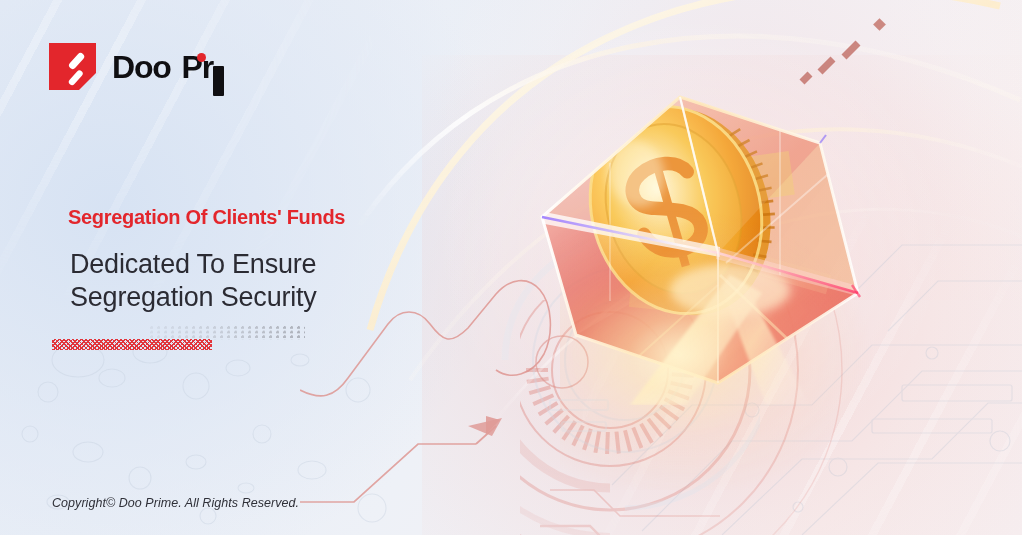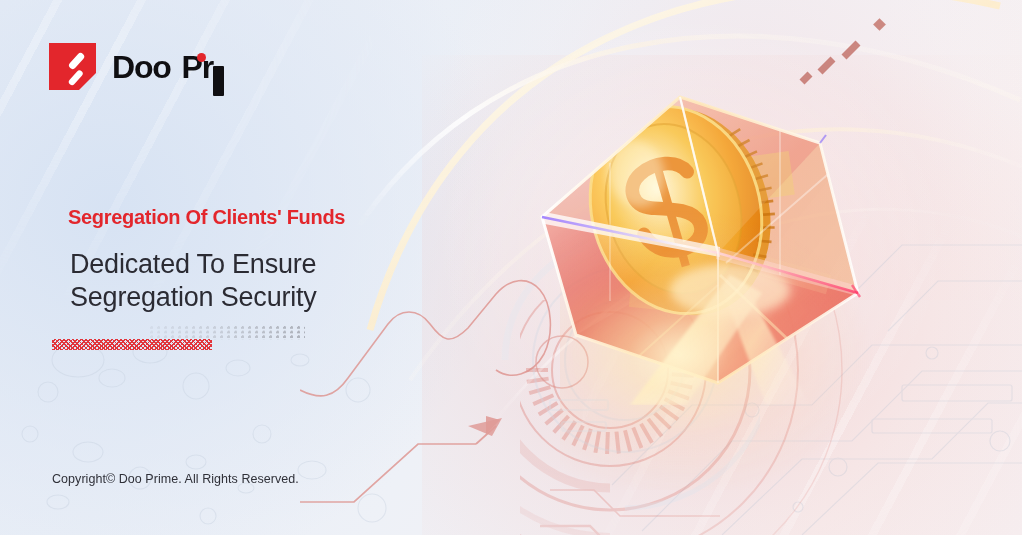--- a/index.html
+++ b/index.html
@@ -119,23 +119,23 @@
   #red-bar {
     position: absolute; left: 2px; top: 13px; width: 160px; height: 11px;
     background-image:
       repeating-linear-gradient(45deg, #e3262c 0 1.3px, rgba(227,38,44,0) 1.3px 3.1px),
       repeating-linear-gradient(-45deg, #e3262c 0 1.3px, rgba(227,38,44,0) 1.3px 3.1px);
     opacity: .92;
   }
 
   
   #copyright {
-    position: absolute; left: 52px; top: 472px;
+    position: absolute; left: 52px; top: 496px;
     font-size: 12.5px; font-weight: 400; color: #2f3038;
-    letter-spacing: 0.05px; white-space: nowrap;
+    letter-spacing: 0.05px; white-space: nowrap; font-style: italic;
   }
 
   
   #hero-cube { position: absolute; left: 480px; top: 35px; width: 440px; height: 370px; }
   #cube-flare {
     position: absolute; left: 560px; top: 190px; width: 340px; height: 300px;
     background: radial-gradient(ellipse at 35% 55%, rgba(255,244,205,0.85) 0%, rgba(255,228,170,0.45) 16%, rgba(255,200,150,0.16) 35%, rgba(255,255,255,0) 62%);
     pointer-events: none;
   }
 </style>

